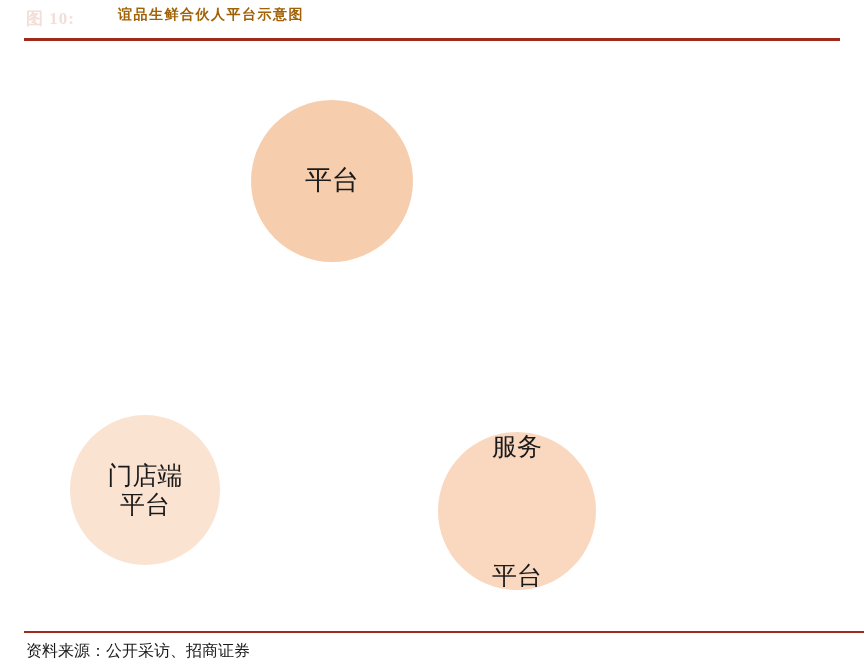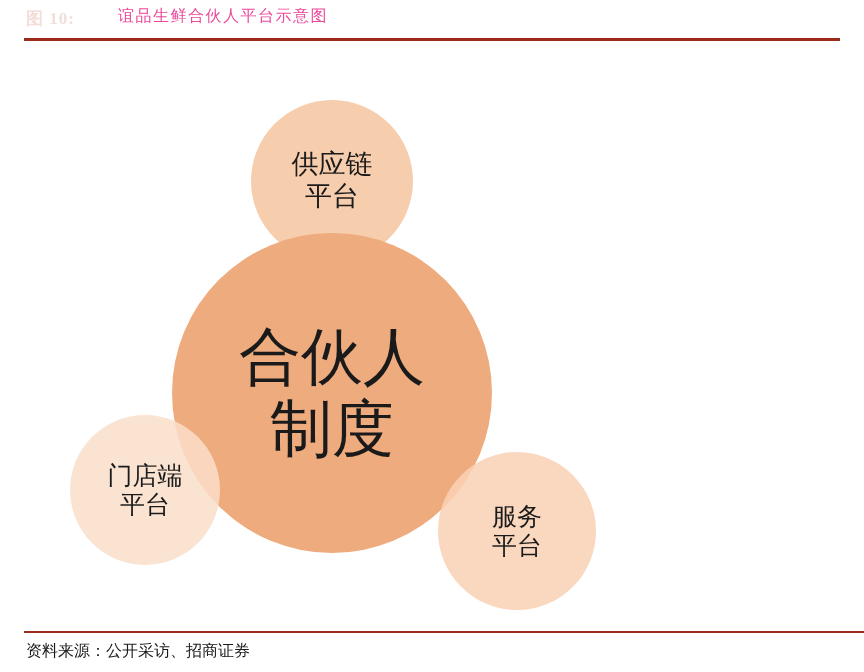--- a/index.html
+++ b/index.html
@@ -30,24 +30,24 @@
     font-size: 17px;
     font-weight: bold;
     letter-spacing: 1px;
     color: #f3ded8;
     white-space: nowrap;
   }
   #figure-title {
     position: absolute;
     left: 118px;
     top: 6px;
-    font-size: 16px;
-    font-weight: normal;
+    font-size: 14px;
+    font-weight: bold;
     letter-spacing: 1.5px;
-    color: #ec4899;
+    color: #a16207;
     white-space: nowrap;
   }
   #header-rule {
     position: absolute;
     left: 24px;
     top: 38px;
     width: 816px;
     height: 3px;
     background: #9c2b1c;
   }
@@ -107,26 +107,27 @@
     width: 150px;
     height: 150px;
     background: rgba(250, 222, 201, 0.84);
     font-size: 25px;
     z-index: 3;
     text-align: center;
   }
   
   #bubble-service {
     left: 438px;
-    top: 404px;
+    top: 384px;
     width: 158px;
     height: 158px;
     background: rgba(249, 210, 181, 0.86);
     font-size: 25px;
     z-index: 3;
+    justify-content: space-between;
   }
 
   
   #footer-rule {
     position: absolute;
     left: 24px;
     top: 631px;
     width: 840px;
     height: 2px;
     background: #9c2b1c;
@@ -145,28 +146,23 @@
 
 <div id="header">
   <div id="figure-label">图 10:</div>
   <div id="figure-title">谊品生鲜合伙人平台示意图</div>
   <div id="header-rule"></div>
 </div>
 
 <div id="diagram">
 
   <div class="bubble" id="bubble-supply-chain">
-    <span class="line">供应链</span>
     <span class="line">平台</span>
   </div>
 
-  <div class="bubble" id="bubble-partner-system">
-    <span class="line">合伙人</span>
-    <span class="line">制度</span>
-  </div>
 
   <div class="bubble" id="bubble-store-end">
     <span class="line">门店端</span>
     <span class="line">平台</span>
   </div>
 
   <div class="bubble" id="bubble-service">
     <span class="line">服务</span>
     <span class="line">平台</span>
   </div>

